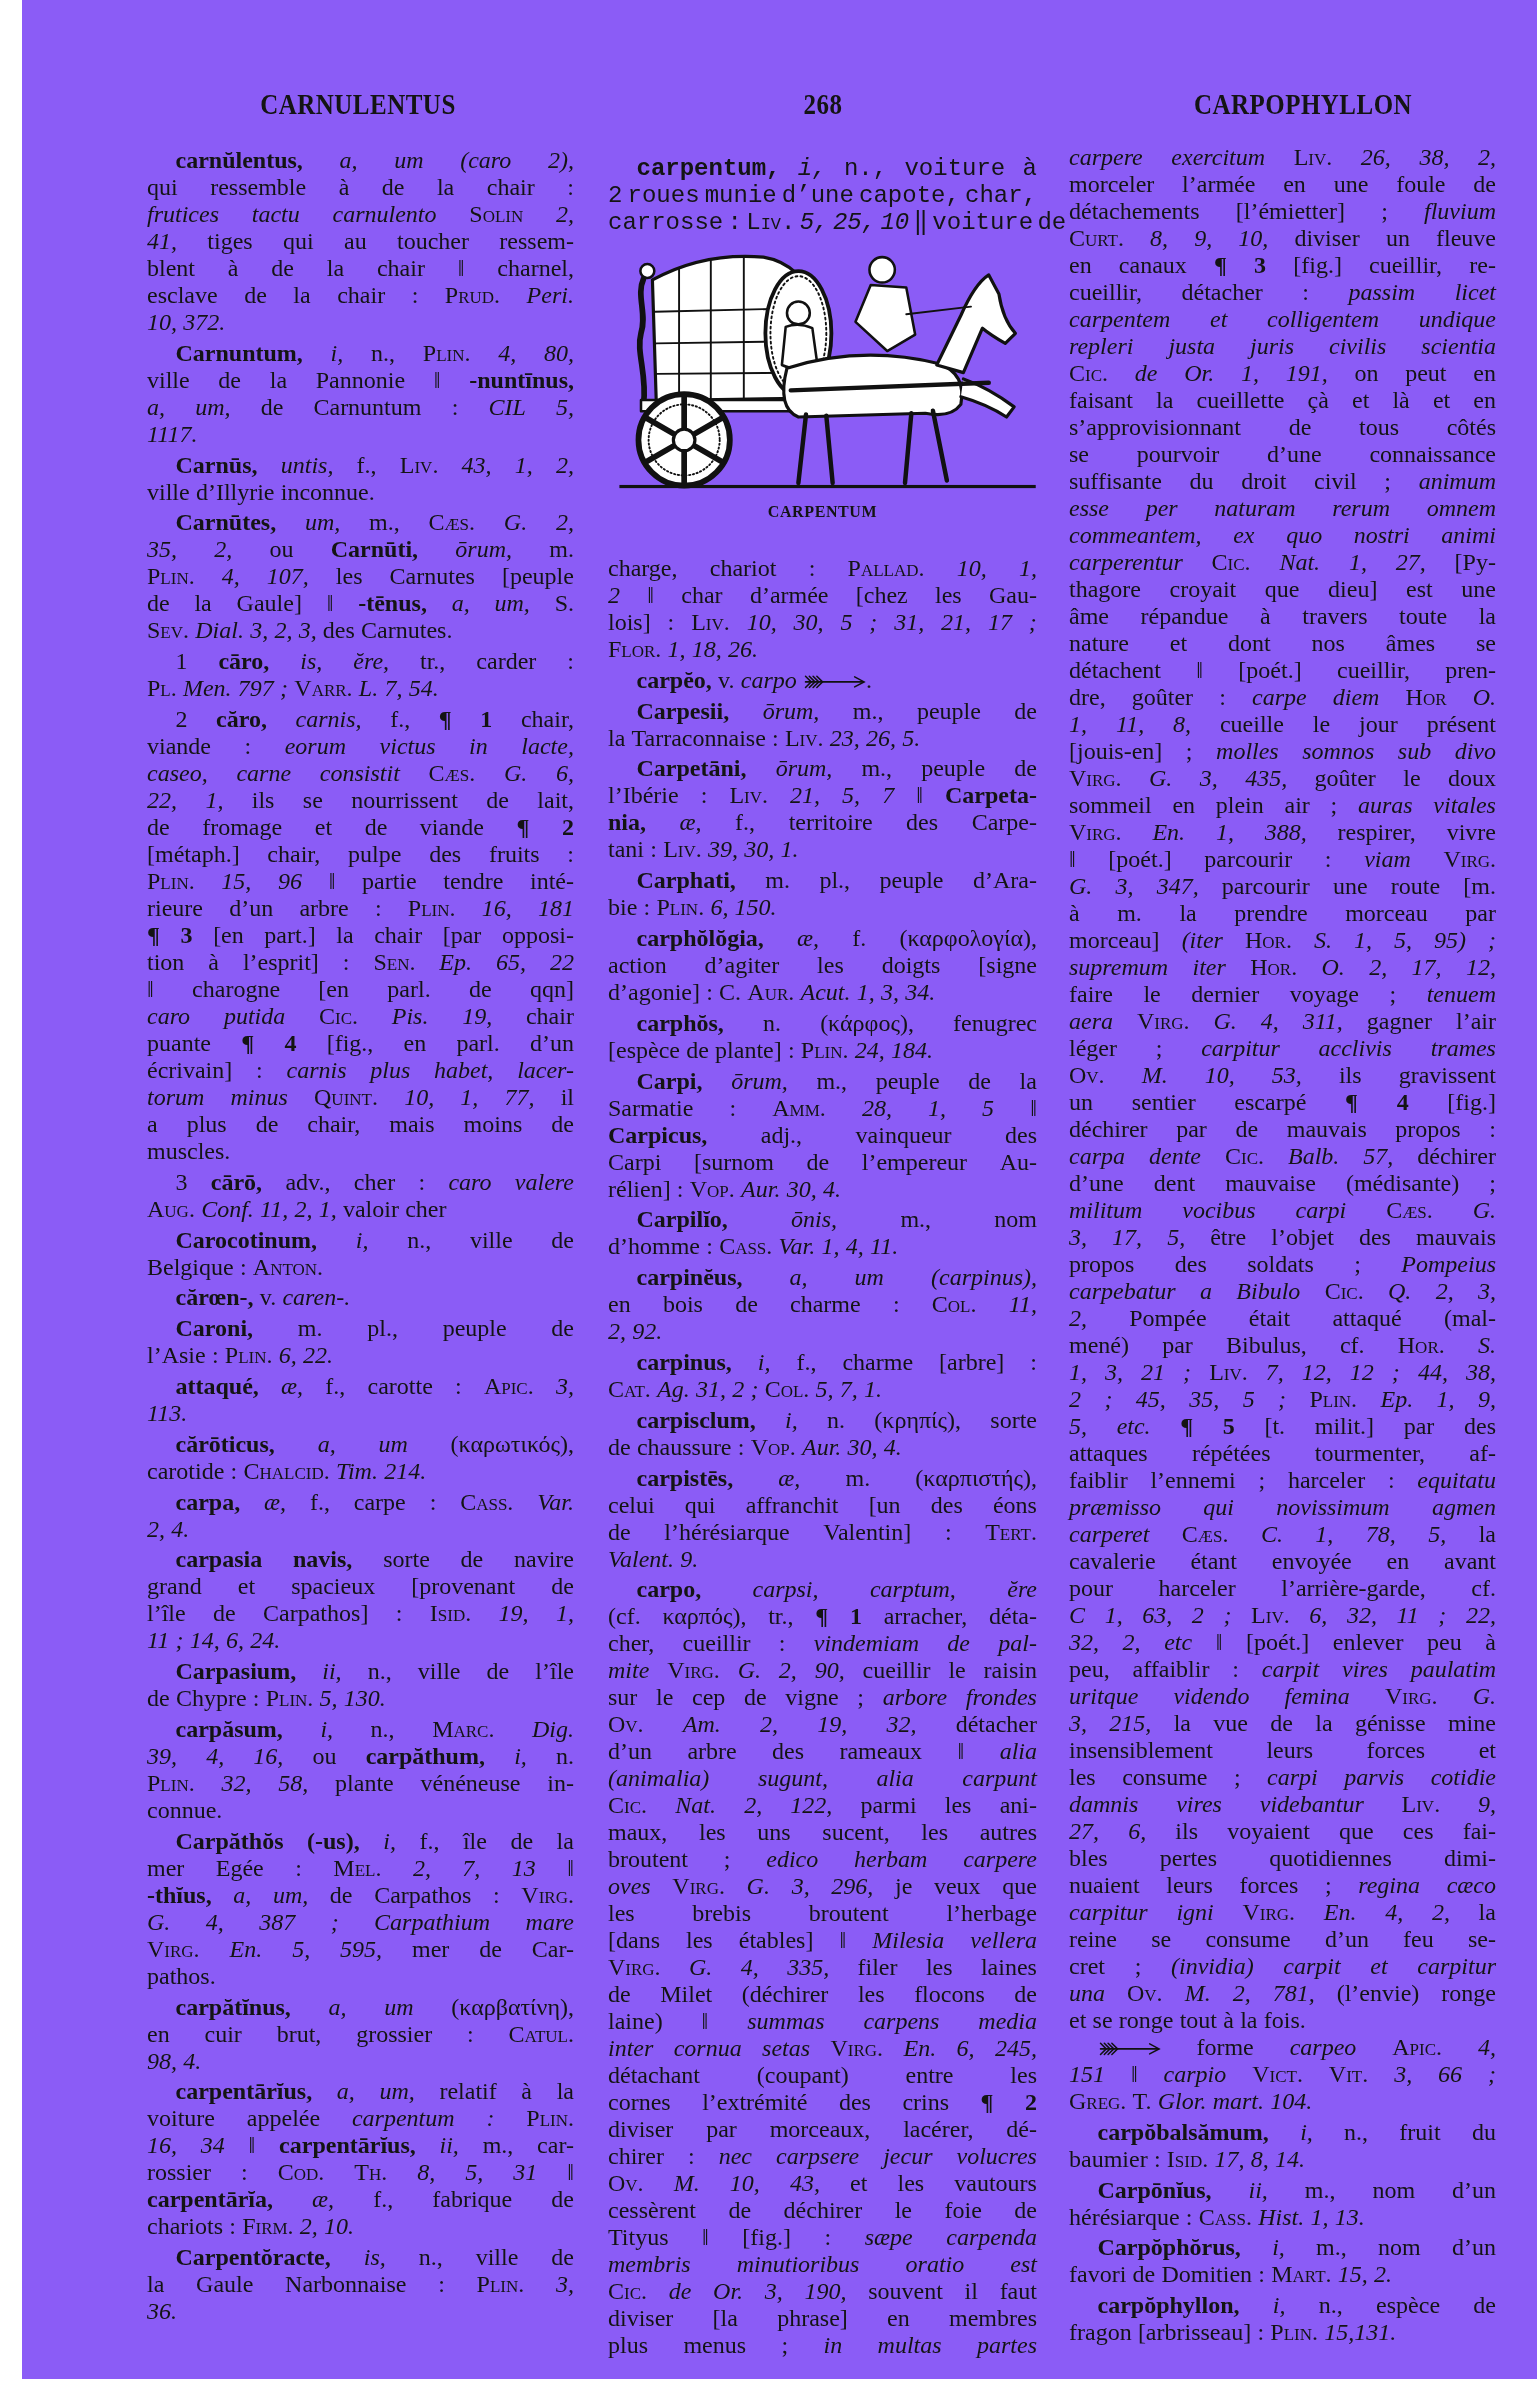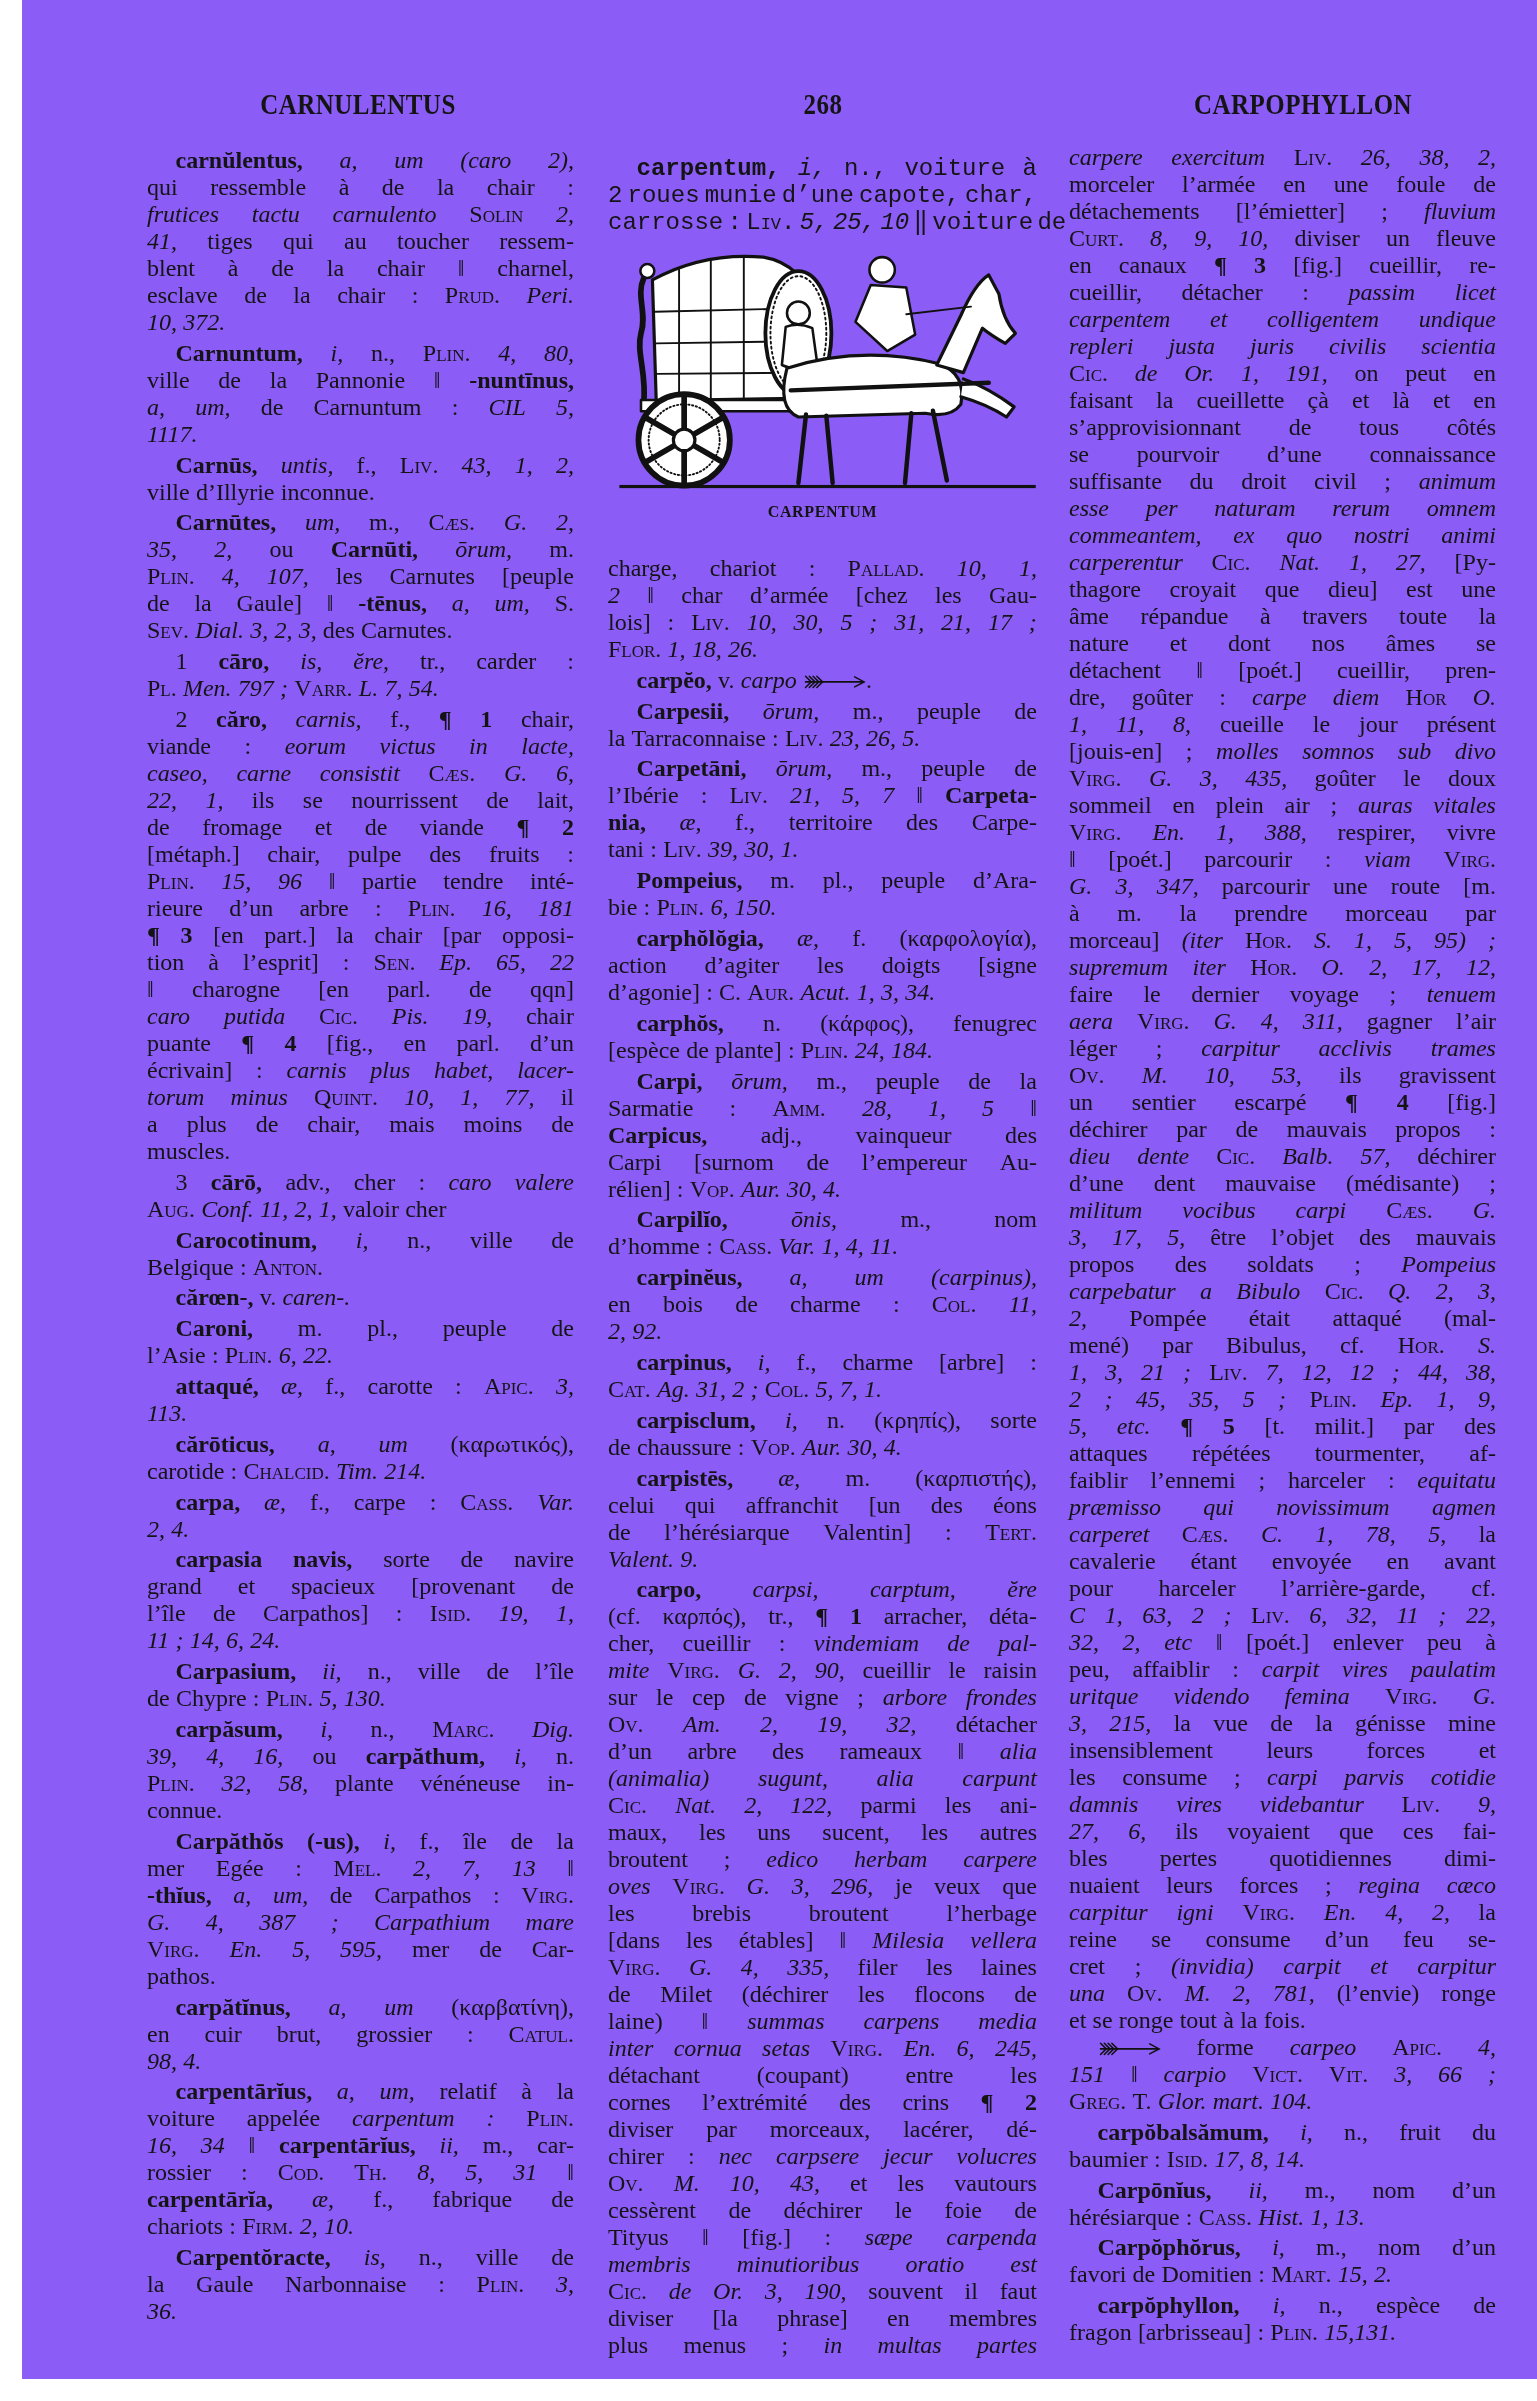--- a/index.html
+++ b/index.html
@@ -854,21 +854,21 @@
           <span class="w"><span class="r">tani</span></span>
           <span class="w"><span class="r">:</span></span>
           <span class="w"><span class="s">Liv.</span></span>
           <span class="w"><span class="i">39,</span></span>
           <span class="w"><span class="i">30,</span></span>
           <span class="w"><span class="i">1.</span></span>
         </div>
       </div>
       <div class="block entry">
         <div class="line just indent">
-          <span class="w"><span class="b">Pompeius,</span></span>
+          <span class="w"><span class="b">Carphati,</span></span>
           <span class="w"><span class="r">m.</span></span>
           <span class="w"><span class="r">pl.,</span></span>
           <span class="w"><span class="r">peuple</span></span>
           <span class="w"><span class="r">d’Ara-</span></span>
         </div>
         <div class="line last">
           <span class="w"><span class="r">bie</span></span>
           <span class="w"><span class="r">:</span></span>
           <span class="w"><span class="s">Plin.</span></span>
           <span class="w"><span class="i">6,</span></span>
@@ -1589,21 +1589,21 @@
         </div>
         <div class="line just">
           <span class="w"><span class="r">déchirer</span></span>
           <span class="w"><span class="r">par</span></span>
           <span class="w"><span class="r">de</span></span>
           <span class="w"><span class="r">mauvais</span></span>
           <span class="w"><span class="r">propos</span></span>
           <span class="w"><span class="r">:</span></span>
         </div>
         <div class="line just">
-          <span class="w"><span class="i">dieu</span></span>
+          <span class="w"><span class="i">carpa</span></span>
           <span class="w"><span class="i">dente</span></span>
           <span class="w"><span class="s">Cic.</span></span>
           <span class="w"><span class="i">Balb.</span></span>
           <span class="w"><span class="i">57,</span></span>
           <span class="w"><span class="r">déchirer</span></span>
         </div>
         <div class="line just">
           <span class="w"><span class="r">d’une</span></span>
           <span class="w"><span class="r">dent</span></span>
           <span class="w"><span class="r">mauvaise</span></span>

